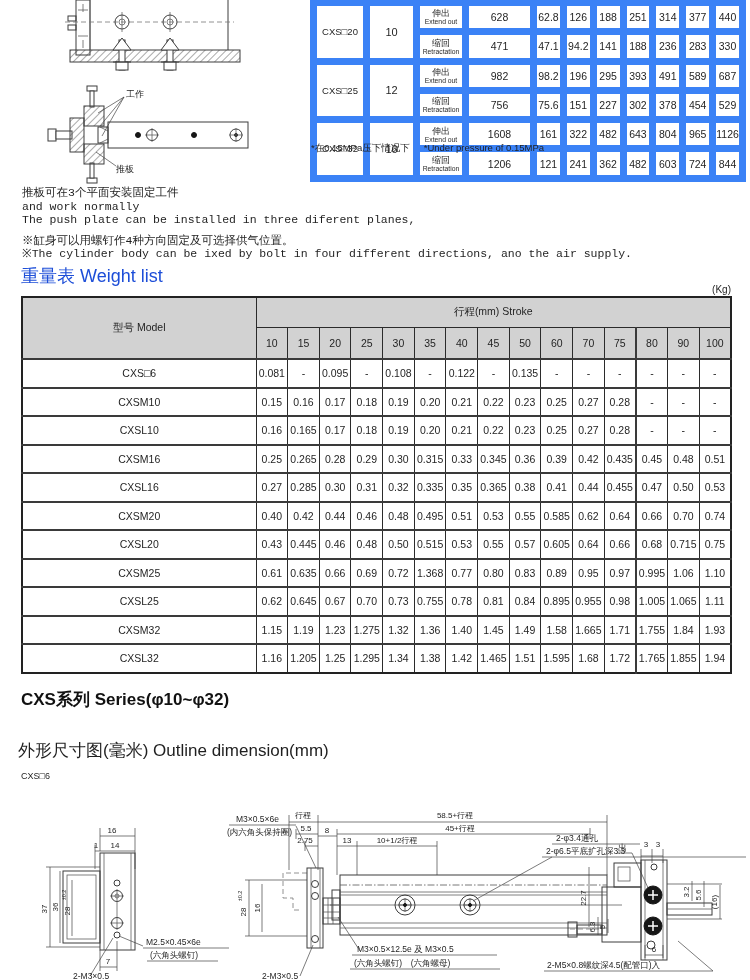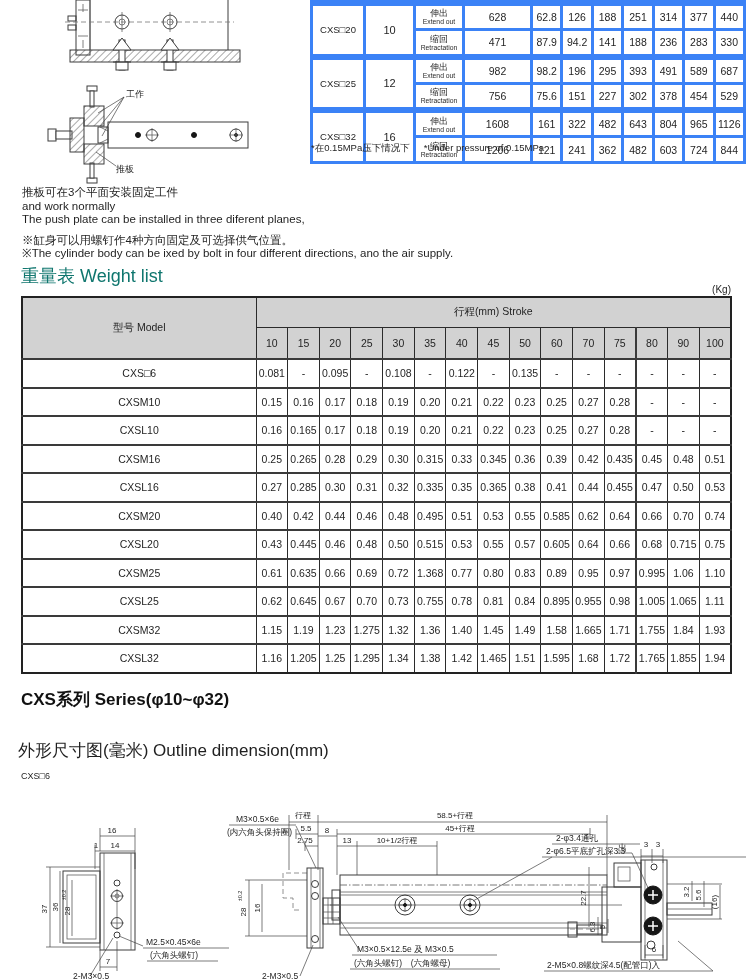--- a/index.html
+++ b/index.html
@@ -2,34 +2,34 @@
 <html><head>
 <meta charset="utf-8">
 <style>
   html,body{margin:0;padding:0;background:#fff;}
   #page{position:relative;width:750px;height:980px;background:#fff;overflow:hidden;
         font-family:"Liberation Sans",sans-serif;color:#1f1f1f;}
   
   #force-wrap{position:absolute;left:310px;top:0;width:436px;}
   table{border-collapse:collapse;table-layout:fixed;width:100%;}
   #force-table{border:1.5px solid #2b2b2b;}
-  #force-table td{border:3px solid #3b82f6;text-align:center;vertical-align:middle;
+  #force-table td{border:7px solid #3b82f6;text-align:center;vertical-align:middle;
                   font-size:10.5px;padding:0;height:22.3px;overflow:hidden;}
   #force-table tr.group-start td{border-top:6px solid #3b82f6;}
   #force-table .ft-model{font-size:9.5px;}
   #force-table .ft-bore{font-size:11px;}
   #force-table .ft-dir .cn{font-size:9px;line-height:10px;}
   #force-table .ft-dir .en{font-size:6.8px;line-height:7.5px;color:#2a2a2a;}
   #force-footnote{position:absolute;left:311px;top:142px;font-size:9.5px;white-space:nowrap;}
   #force-footnote span{margin-right:14px;}
   
-  #notes{position:absolute;left:22px;top:186px;font-size:11.5px;line-height:13.5px;}
+  #notes{position:absolute;left:22px;top:186px;font-size:11.5px;line-height:13.5px;font-family:Liberation Mono, monospace;}
   #notes .gap{height:7px;}
   
-  #weight-title{position:absolute;left:21px;top:264px;font-size:18px;color:#0f766e;}
+  #weight-title{position:absolute;left:21px;top:264px;font-size:18px;color:#1d4ed8;}
   #weight-unit{position:absolute;right:19px;top:284px;font-size:10px;}
   #weight-wrap{position:absolute;left:21px;top:296px;width:711px;}
   #weight-table{border:2px solid #222;}
   #weight-table td,#weight-table th{border:1px solid #2b2b2b;text-align:center;
       vertical-align:middle;font-size:10.5px;font-weight:normal;padding:0;}
   #weight-table thead th{background:#d2d2d2;}
   #weight-table thead tr.r1{height:30px;}
   #weight-table thead tr.r2{height:32px;}
   #weight-table thead{border-bottom:2px solid #222;}
   #weight-table tbody tr{height:28.5px;}
@@ -160,21 +160,21 @@
             <td class="ft-val">314</td>
             <td class="ft-val">377</td>
             <td class="ft-val">440</td>
           </tr>
           <tr>
             <td class="ft-dir">
               <div class="cn">缩回</div>
               <div class="en">Retractation</div>
             </td>
             <td class="ft-val">471</td>
-            <td class="ft-val">87.9</td>
+            <td class="ft-val">47.1</td>
             <td class="ft-val">94.2</td>
             <td class="ft-val">141</td>
             <td class="ft-val">188</td>
             <td class="ft-val">236</td>
             <td class="ft-val">283</td>
             <td class="ft-val">330</td>
           </tr>
           <tr class="group-start">
             <td class="ft-model" rowspan="2">CXS□25</td>
             <td class="ft-bore" rowspan="2">12</td>

